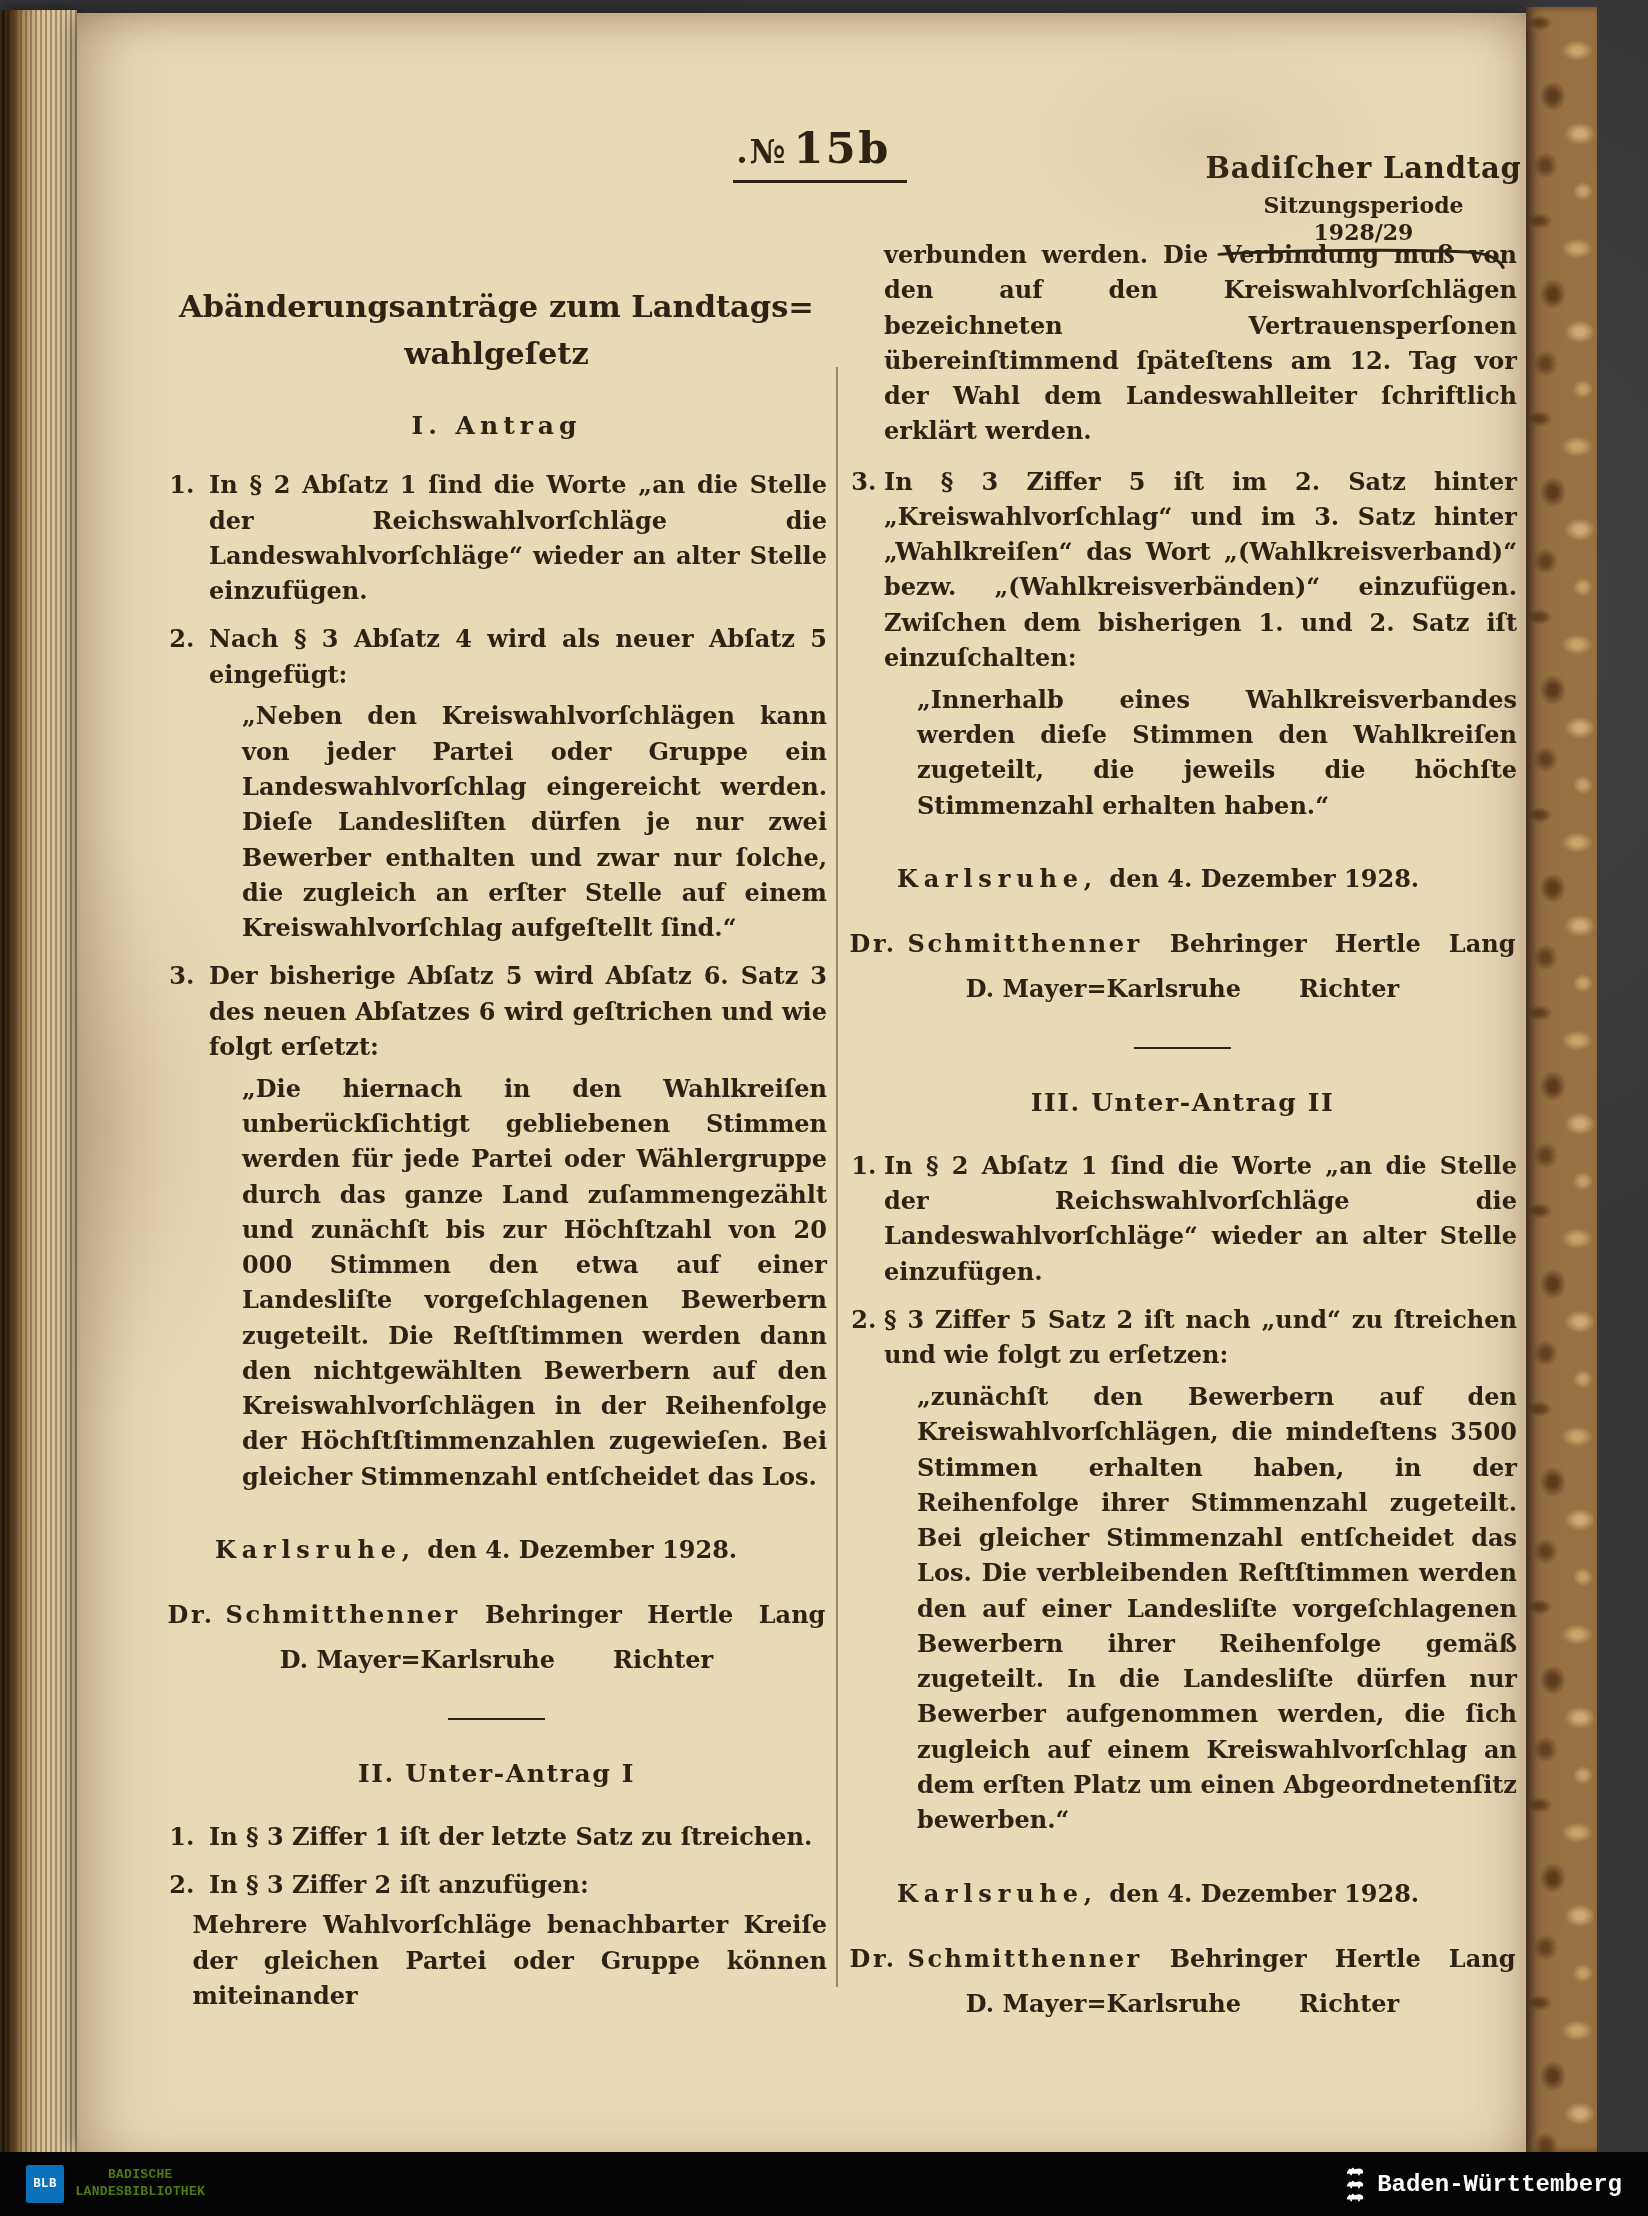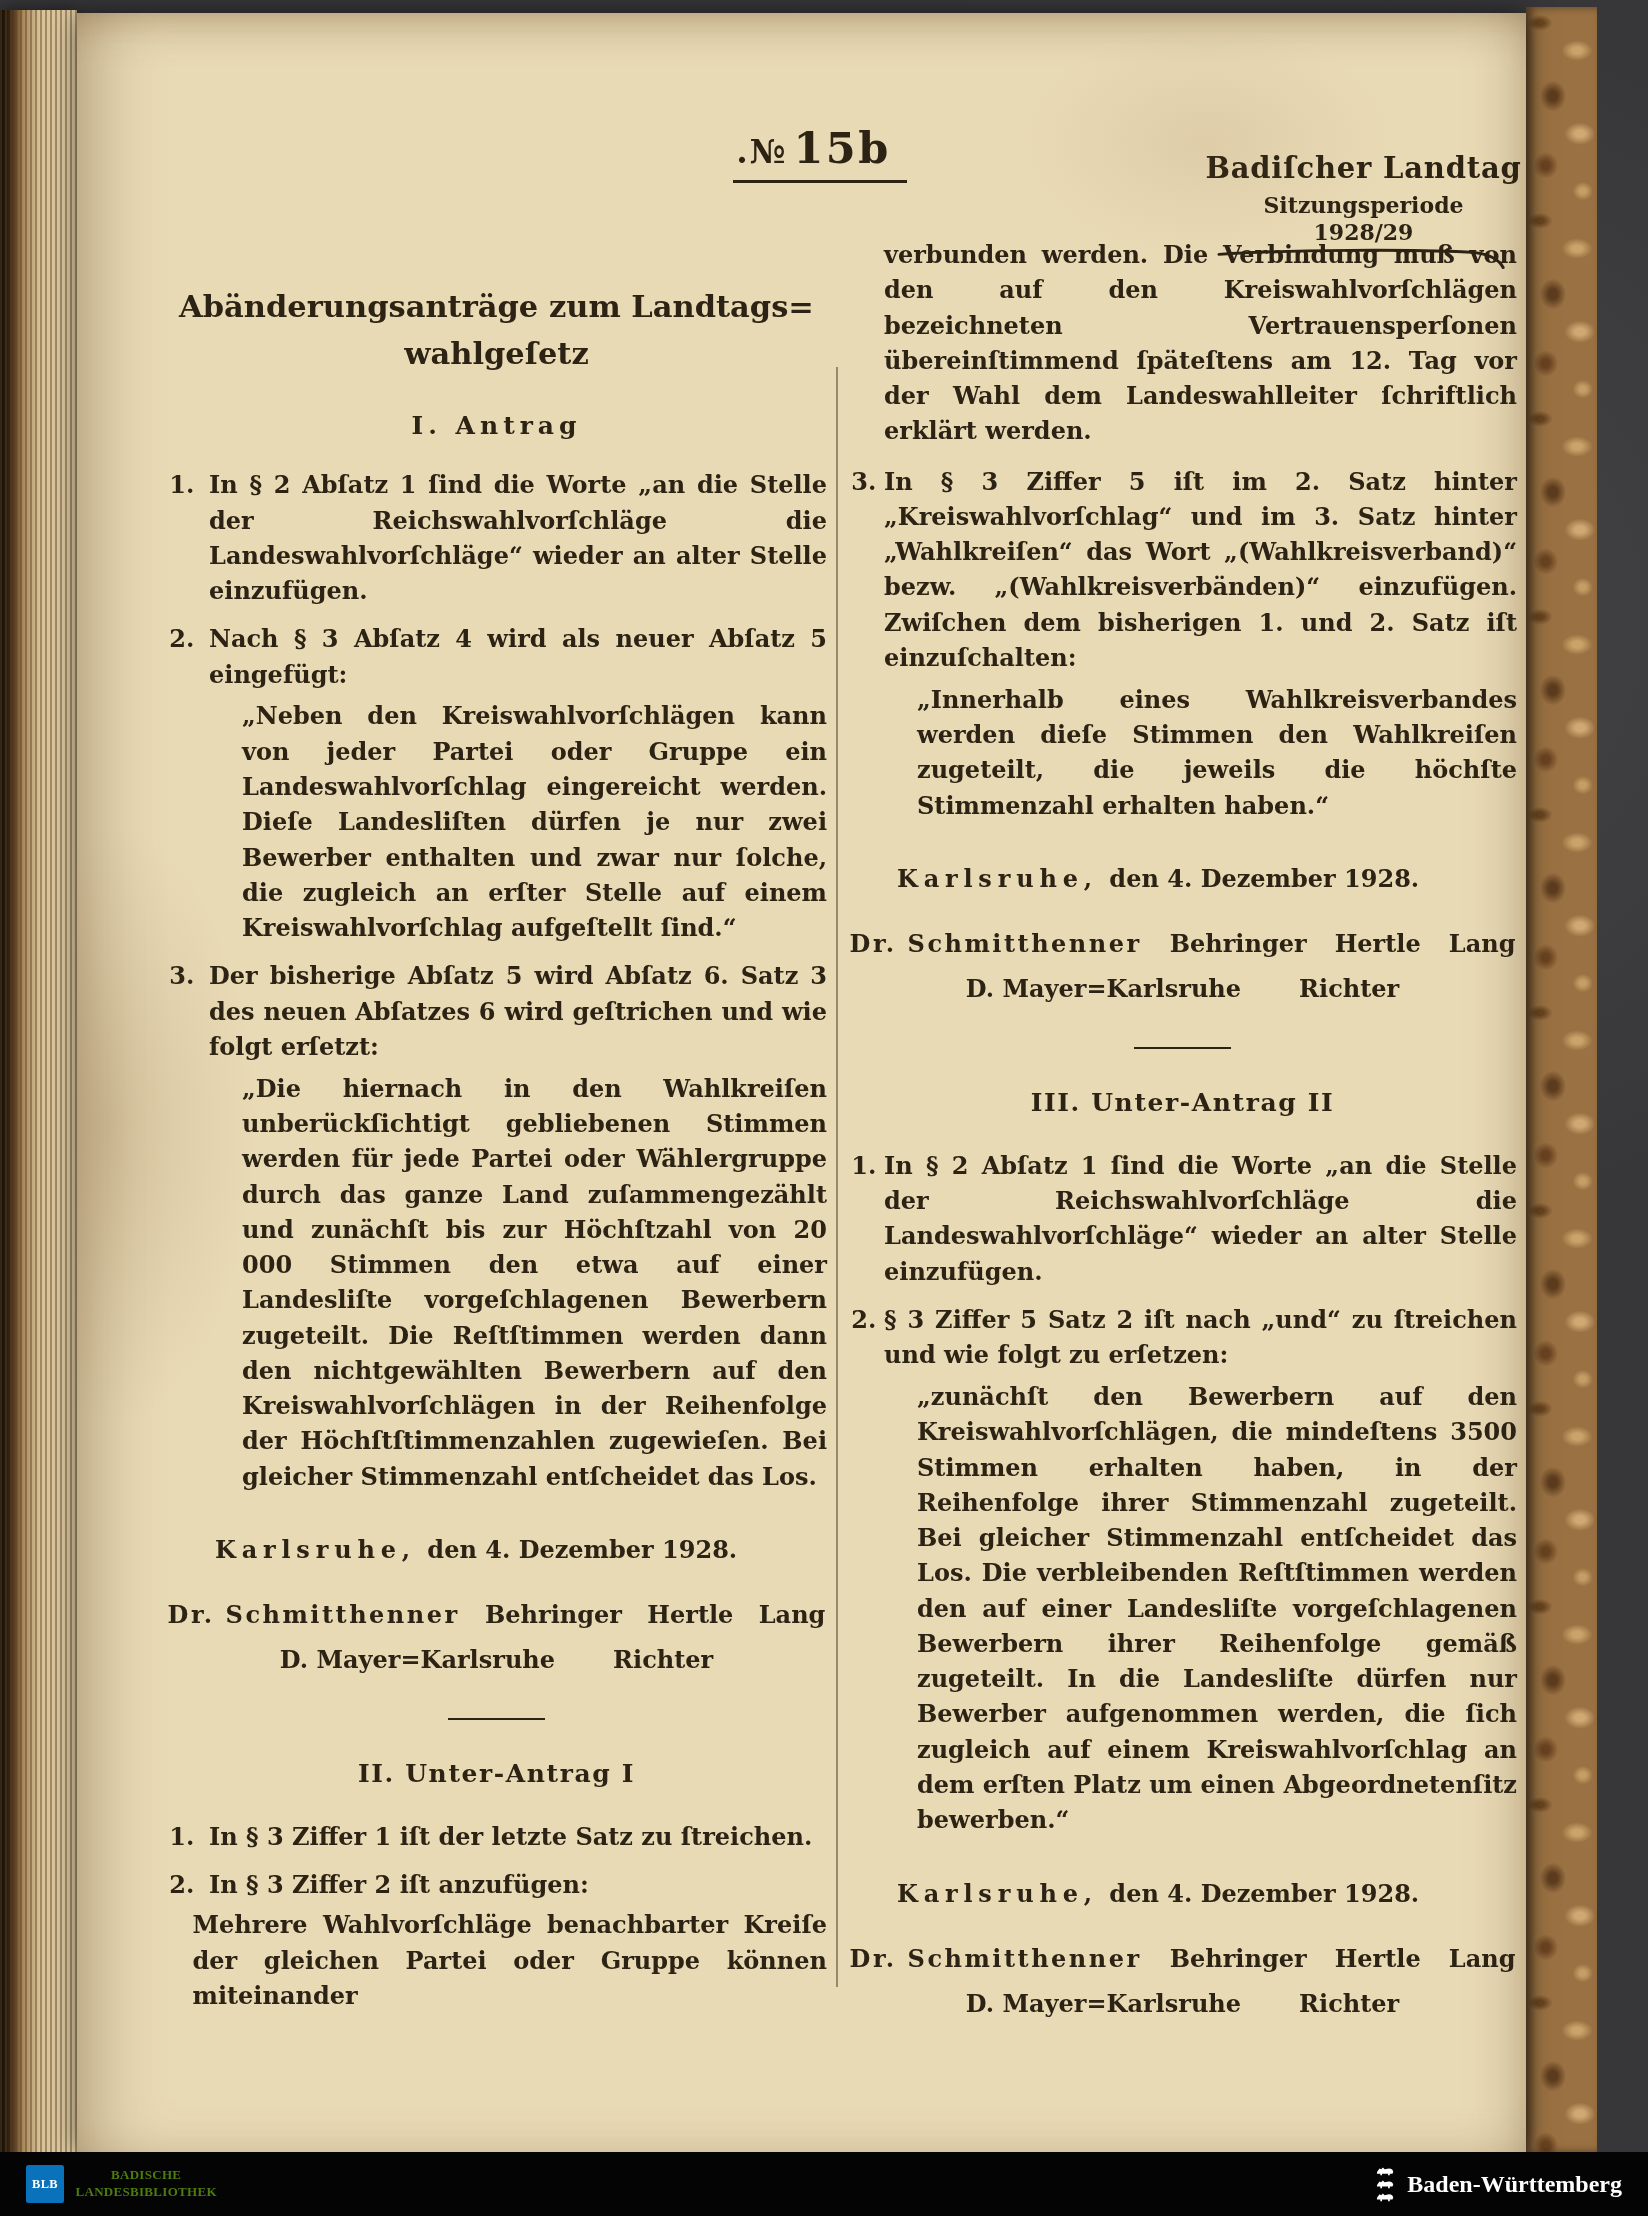--- a/index.html
+++ b/index.html
@@ -92,21 +92,21 @@
   .sig-row1 { display:flex; justify-content:space-between; }
   .sig-row1 .first { letter-spacing:2.5px; }
   .sig-row2 { display:flex; justify-content:center; gap:58px; margin-top:10px; }
 
   .hr-div { width:97px; height:2.5px; background:#2c2314; margin:40px auto 36px; }
 
   
   .footer-bar {
     position:absolute; left:0; right:0; bottom:0; height:64px; z-index:5;
     background:#040404; display:flex; align-items:center; justify-content:space-between;
-    padding:0 26px; font-family:Liberation Serif, serif;
+    padding:0 26px; font-family:Liberation Mono, monospace;
   }
   .blb { display:flex; align-items:center; gap:11.5px; text-decoration:none; cursor:pointer; }
   .blb-box {
     width:38px; height:38px; background:#0a72ba; color:#fff; border-radius:2.5px;
     font-weight:bold; font-size:12.4px; letter-spacing:0.4px;
     display:flex; align-items:center; justify-content:center;
   }
   .blb-text { color:#4d7c0f; font-weight:bold; font-size:13px; line-height:1.3; letter-spacing:0.3px; display:flex; flex-direction:column;align-items:center; }
   .bw { display:flex; align-items:center; gap:10px; color:#fff; font-weight:bold; font-size:24px; text-decoration:none; cursor:pointer; }
   .crest { width:23px; height:38px; }

